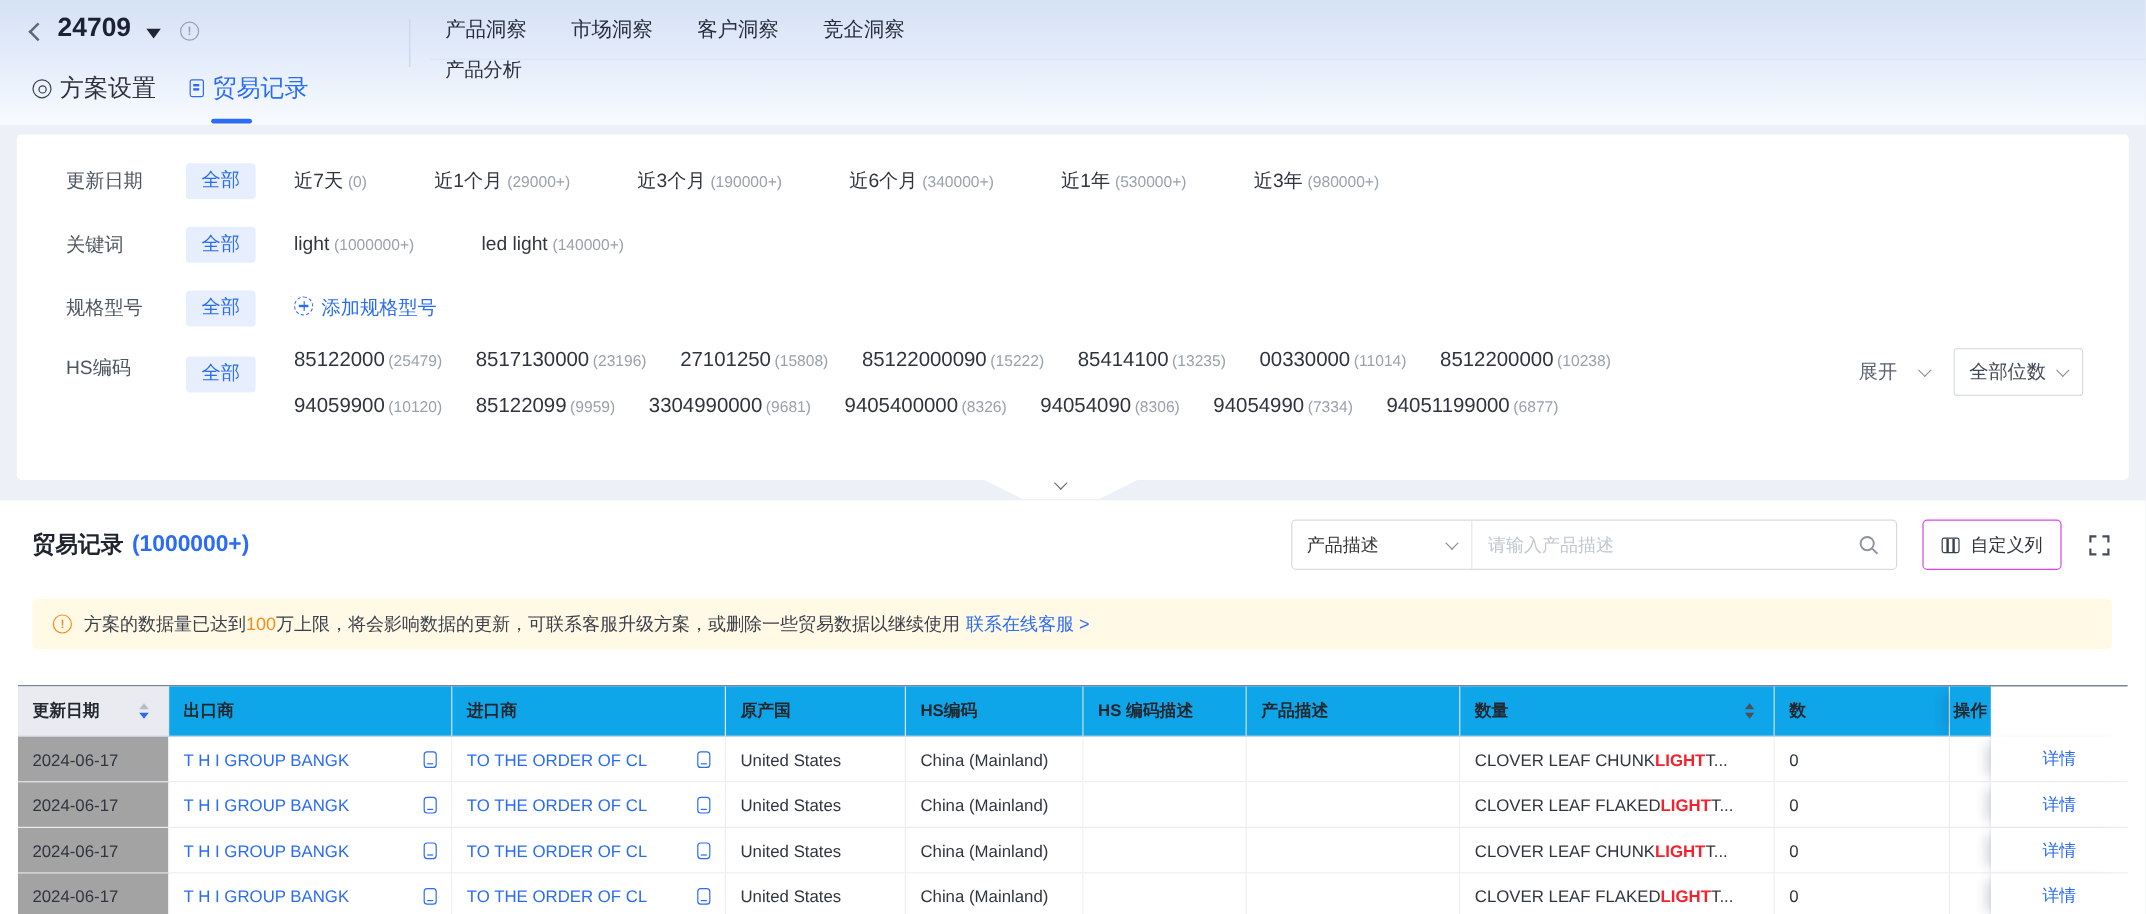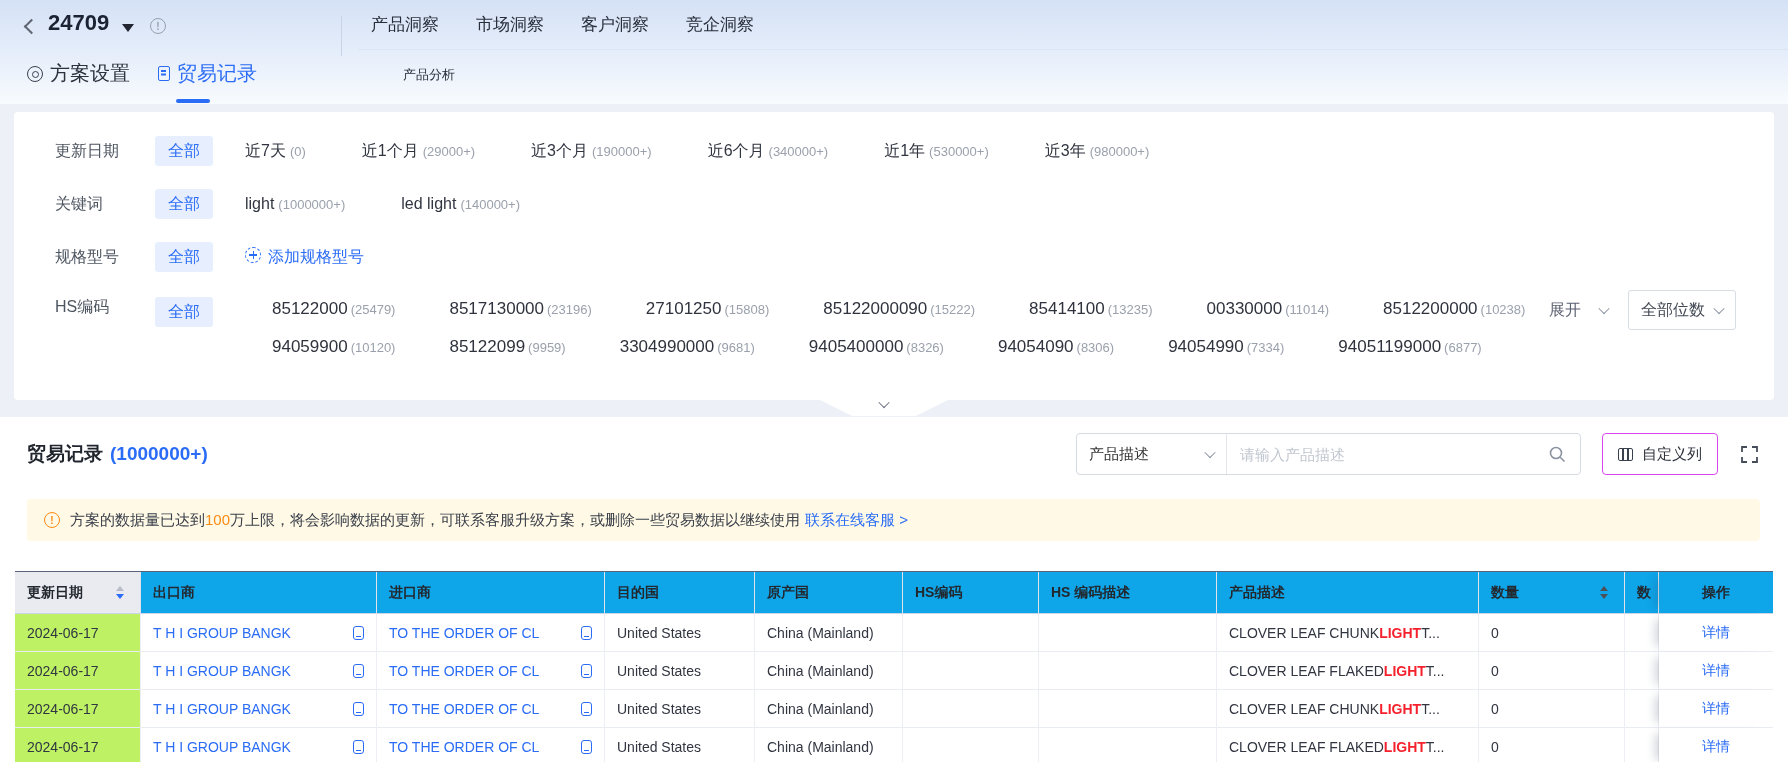--- a/index.html
+++ b/index.html
@@ -27,21 +27,21 @@
   .settings-icon { width:16px; height:16px; border:1.5px solid #39404e; border-radius:50%; position:relative; }
   .settings-icon::after { content:""; position:absolute; left:4px; top:4px; width:5px; height:5px; border:1.5px solid #39404e; border-radius:50%; }
   .records-icon { width:12px; height:15px; border:1.5px solid #2a6cf5; border-radius:2px; position:relative; }
   .records-icon::after { content:""; position:absolute; left:2px; top:3px; width:5px; height:1.5px;
     background:#2a6cf5; box-shadow:0 3.5px 0 #2a6cf5; }
   .tab-underline { position:absolute; left:176px; top:99px; width:34px; height:4px; background:#2a6cf5; border-radius:2px; }
   .vdiv { position:absolute; left:341px; top:16px; width:1px; height:40px; background:#c9d4e8; }
   .nav { position:absolute; left:371px; top:13px; display:flex; gap:37px; }
   .nav-item { font-size:17px; color:#272d3a; cursor:pointer; }
   .nav-divider { position:absolute; left:358px; right:0; top:49px; height:1px; background:#dce5f3; }
-  .subnav-item { position:absolute; left:371px; top:66px; font-size:13px; color:#272d3a; cursor:pointer;margin-left:32px; }
+  .subnav-item { position:absolute; left:371px; top:48px; font-size:16px; color:#272d3a; cursor:pointer; }
 
   
   .panel { position:absolute; left:14px; right:14px; top:112px; height:288px; background:#fff; border-radius:4px; padding-top:19px; }
   .frow { display:flex; align-items:center; min-height:40px; margin:0 26px 13px 41px; position:relative; }
   .flabel { width:100px; flex:none; font-size:16px; color:#4d5560; }
   .chip { flex:none; background:#e7efff; color:#2a6cf5; font-size:16px; line-height:1; padding:7px 13px; border-radius:3px; cursor:pointer; }
   .fopts { display:flex; align-items:center; gap:56px; margin-left:32px; }
   .fopt { white-space:nowrap; cursor:pointer; }
   .fopt .name { font-size:16px; color:#303540; }
   .fopt .cnt { font-size:13px; color:#9aa1ac; margin-left:4px; }
@@ -53,21 +53,21 @@
   .datebox input::placeholder { color:#c1c7d0; }
   .range-arrow { color:#c9ced6; font-size:15px; margin:0 6px 0 0; }
   .range-arrow::before { content:"\2192"; }
   .add-link { display:flex; align-items:flex-start; gap:7px; margin-left:32px; color:#2a6cf5; font-size:16px; cursor:pointer; }
   .add-icon { width:16px; height:16px; border:1px dashed #2a6cf5; border-radius:50%; position:relative; }
   .add-icon::before { content:""; position:absolute; left:3px; top:6.5px; width:8px; height:1.5px; background:#2a6cf5; }
   .add-icon::after  { content:""; position:absolute; left:6.5px; top:3px; width:1.5px; height:8px; background:#2a6cf5; }
   .frow.hs { align-items:flex-start; margin-bottom:0; }
   .frow.hs .flabel, .frow.hs .chip { margin-top:7px; }
   .hs-codes { margin-left:32px; padding-right:250px; }
-  .hs-line { display:flex; align-items:center; gap:54px; height:38px; white-space:nowrap;margin-left:27px; }
+  .hs-line { display:flex; align-items:flex-start; gap:28px; height:38px; white-space:nowrap; }
   .hs-item { cursor:pointer; }
   .hs-item .code { font-size:17px; color:#2f333d; }
   .hs-item .cnt { font-size:13px; color:#9aa1ac; margin-left:3px; }
   .hs-right { position:absolute; right:12px; top:0; height:40px; display:flex; align-items:center; gap:20px; }
   .expand-link { display:flex; align-items:center; gap:19px; font-size:16px; color:#5a6170; cursor:pointer; }
   .chev { width:8px; height:8px; border-right:1.5px solid #8b93a1; border-bottom:1.5px solid #8b93a1;
     transform:rotate(45deg) translate(-1px,-1px); flex:none; }
   .digits-box { height:40px; border:1px solid #d8dce3; border-radius:3px; background:#fff; padding:0 12px;
     display:flex; align-items:center; gap:10px; font-size:16px; color:#424854; cursor:pointer; }
   .collapse-tab { position:absolute; left:818px; top:399px; width:132px; height:17px; background:#fff;
@@ -103,21 +103,21 @@
 
   
   .table { margin:30px 15px 0 15px; border-top:1px solid #5a647c; }
   .trow { display:grid; grid-template-columns:126px 236px 228px 150px 148px 136px 178px 262px 146px 34px 114px; }
   .th { background:#0ea5e9; height:42px; display:flex; align-items:center; padding:0 12px;
     font-size:14px; font-weight:bold; color:#23ohne; color:#23282f;
     border-right:1px solid #dfe3ea; border-bottom:1px solid #ccd5e6; overflow:hidden; white-space:nowrap; }
   .th.first { background:#e9ebf1; }
   .td { background:#fff; height:38px; display:flex; align-items:center; padding:0 12px; font-size:14px; color:#303540;
     border-right:1px solid #eceef3; border-bottom:1px solid #e9ecf1; overflow:hidden; white-space:nowrap; }
-  .td.first { background:#bef264; }
+  .td.first { background:#a3a3a3; }
   .c-act { justify-content:center; border-right:none;
     box-shadow:-10px 0 10px -6px rgba(40,55,90,.20); position:relative; z-index:2; }
   .sort { display:flex; flex-direction:column; gap:3px; margin-left:auto; padding-right:4px; }
   .car { width:0; height:0; border-left:4.5px solid transparent; border-right:4.5px solid transparent; cursor:pointer; }
   .car.up { border-bottom:5.5px solid #b6bcc7; }
   .car.down { border-top:5.5px solid #2a6cf5; }
   .car.up.dark { border-bottom-color:#4e5058; }
   .car.down.dark { border-top-color:#4e5058; }
   .cell-link { color:#2a6cf5; overflow:hidden; white-space:nowrap; }
   .copy-icon { flex:none; width:11px; height:14px; border:1.5px solid #2a6cf5; border-radius:3px;
@@ -272,21 +272,20 @@
     <div class="trow">
       <div class="th first">
         <span>更新日期</span>
         <span class="sort">
             <span class="car up"></span>
             <span class="car down"></span>
           </span>
       </div>
       <div class="th">出口商</div>
       <div class="th">进口商</div>
-      <div class="th">目的国</div>
       <div class="th">原产国</div>
       <div class="th">HS编码</div>
       <div class="th">HS 编码描述</div>
       <div class="th">产品描述</div>
       <div class="th">
         <span>数量</span>
         <span class="sort">
             <span class="car up dark"></span>
             <span class="car down dark"></span>
           </span>

